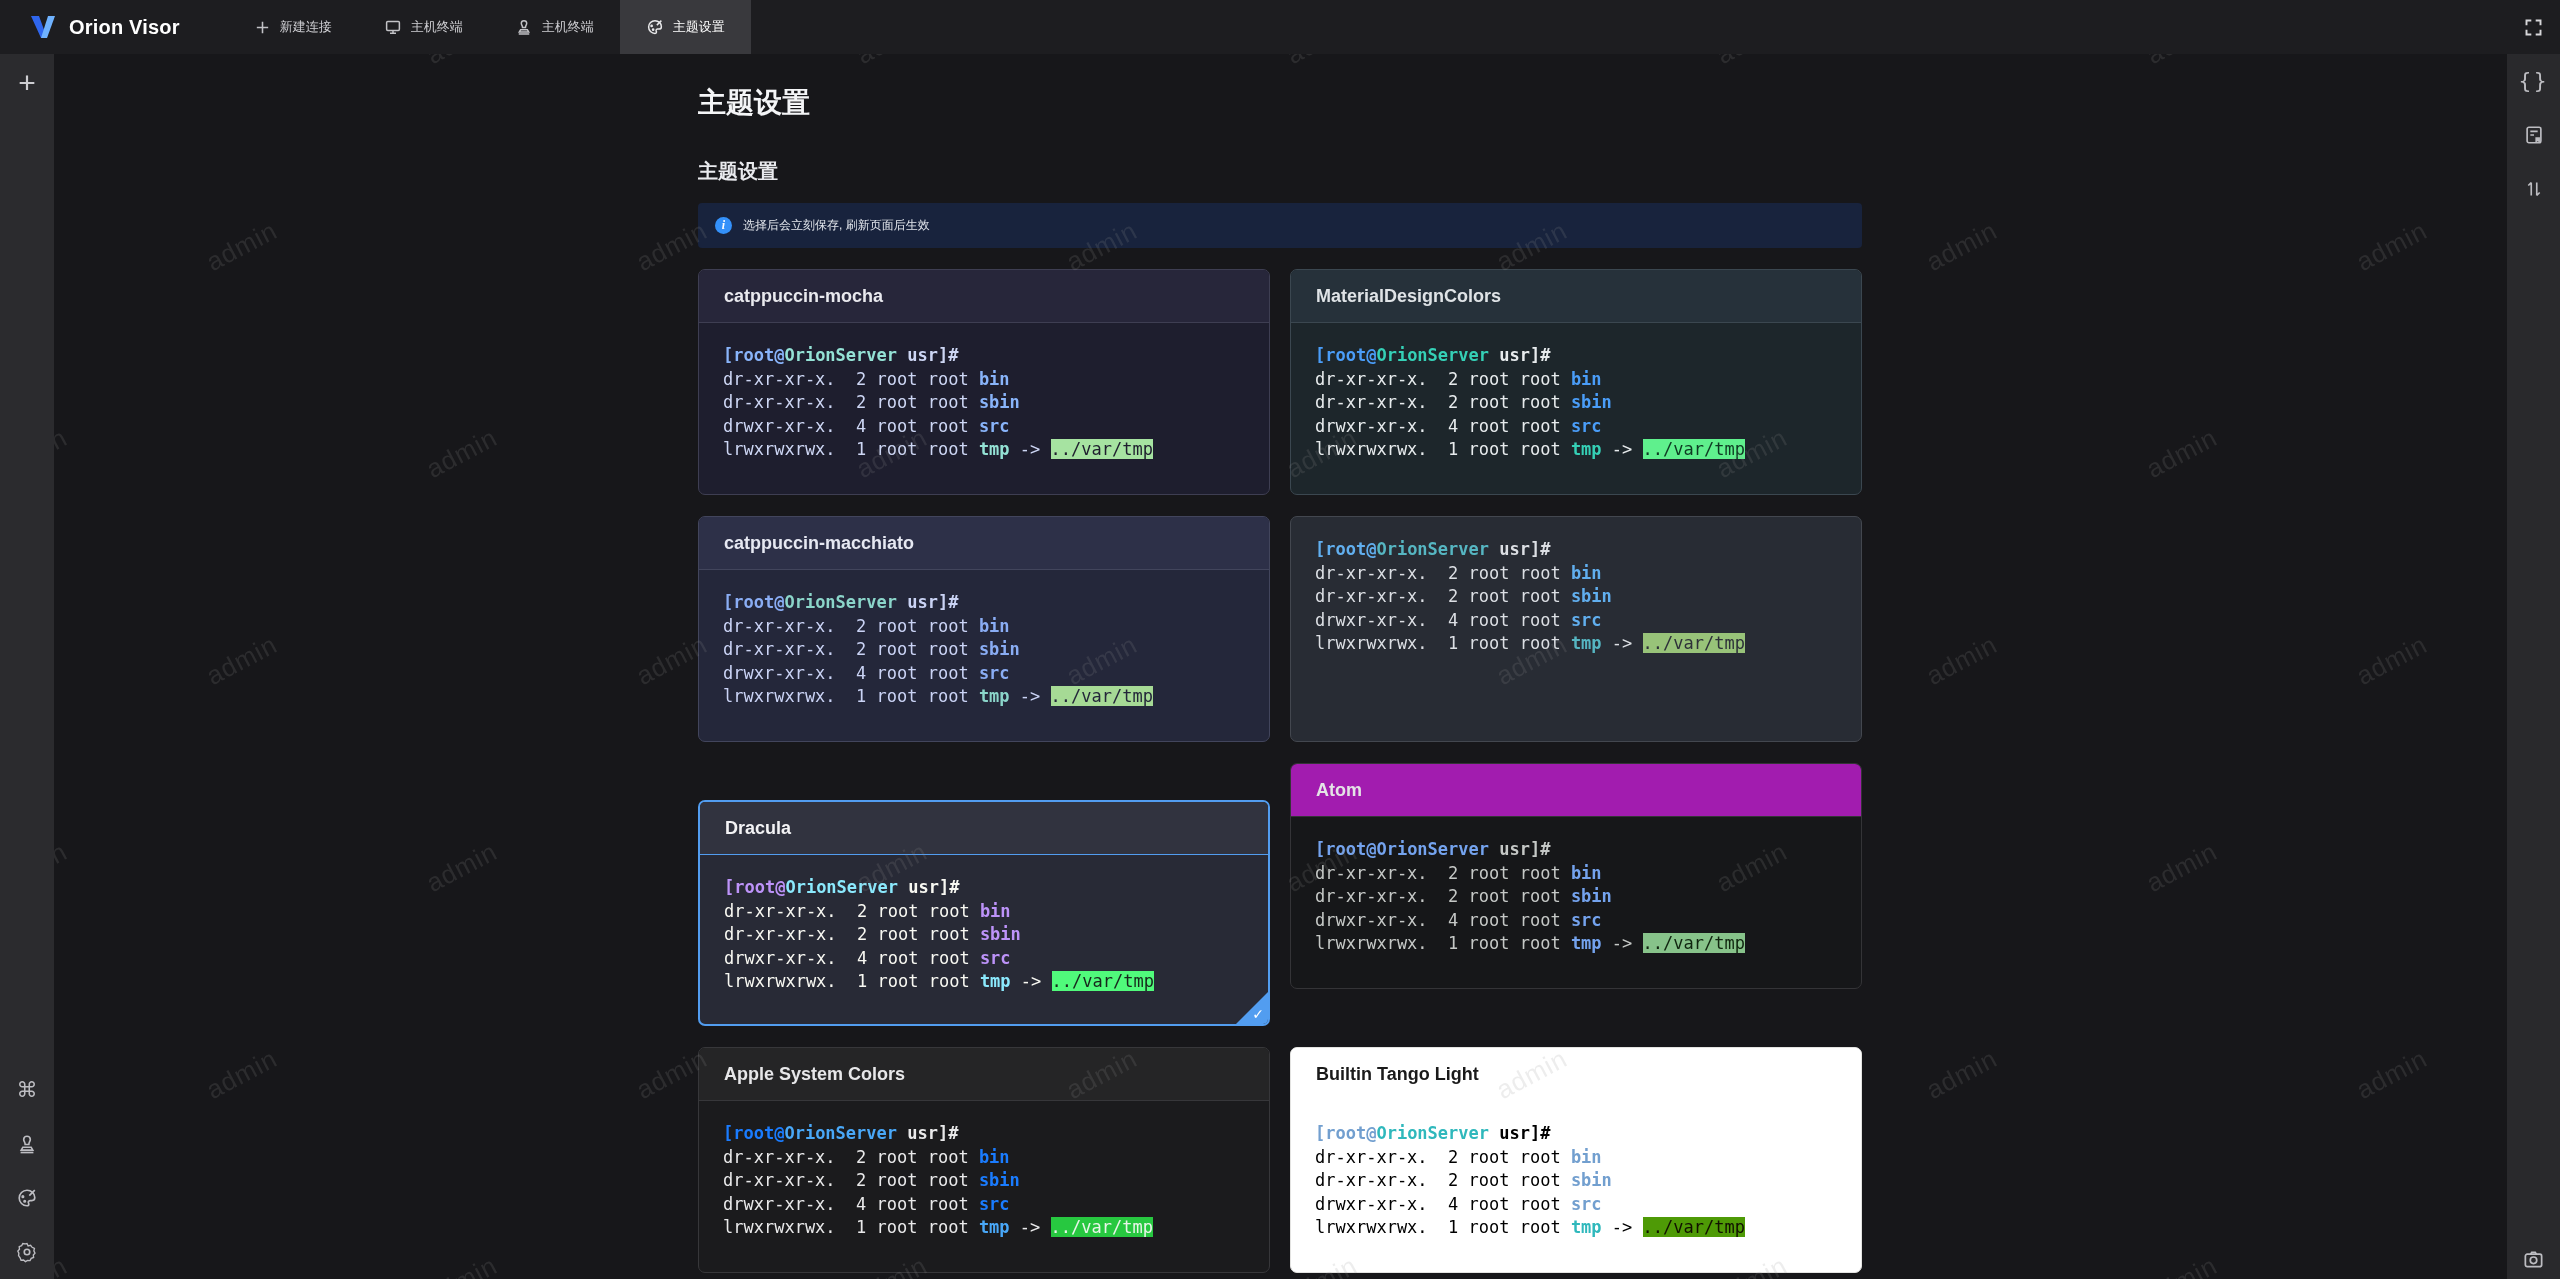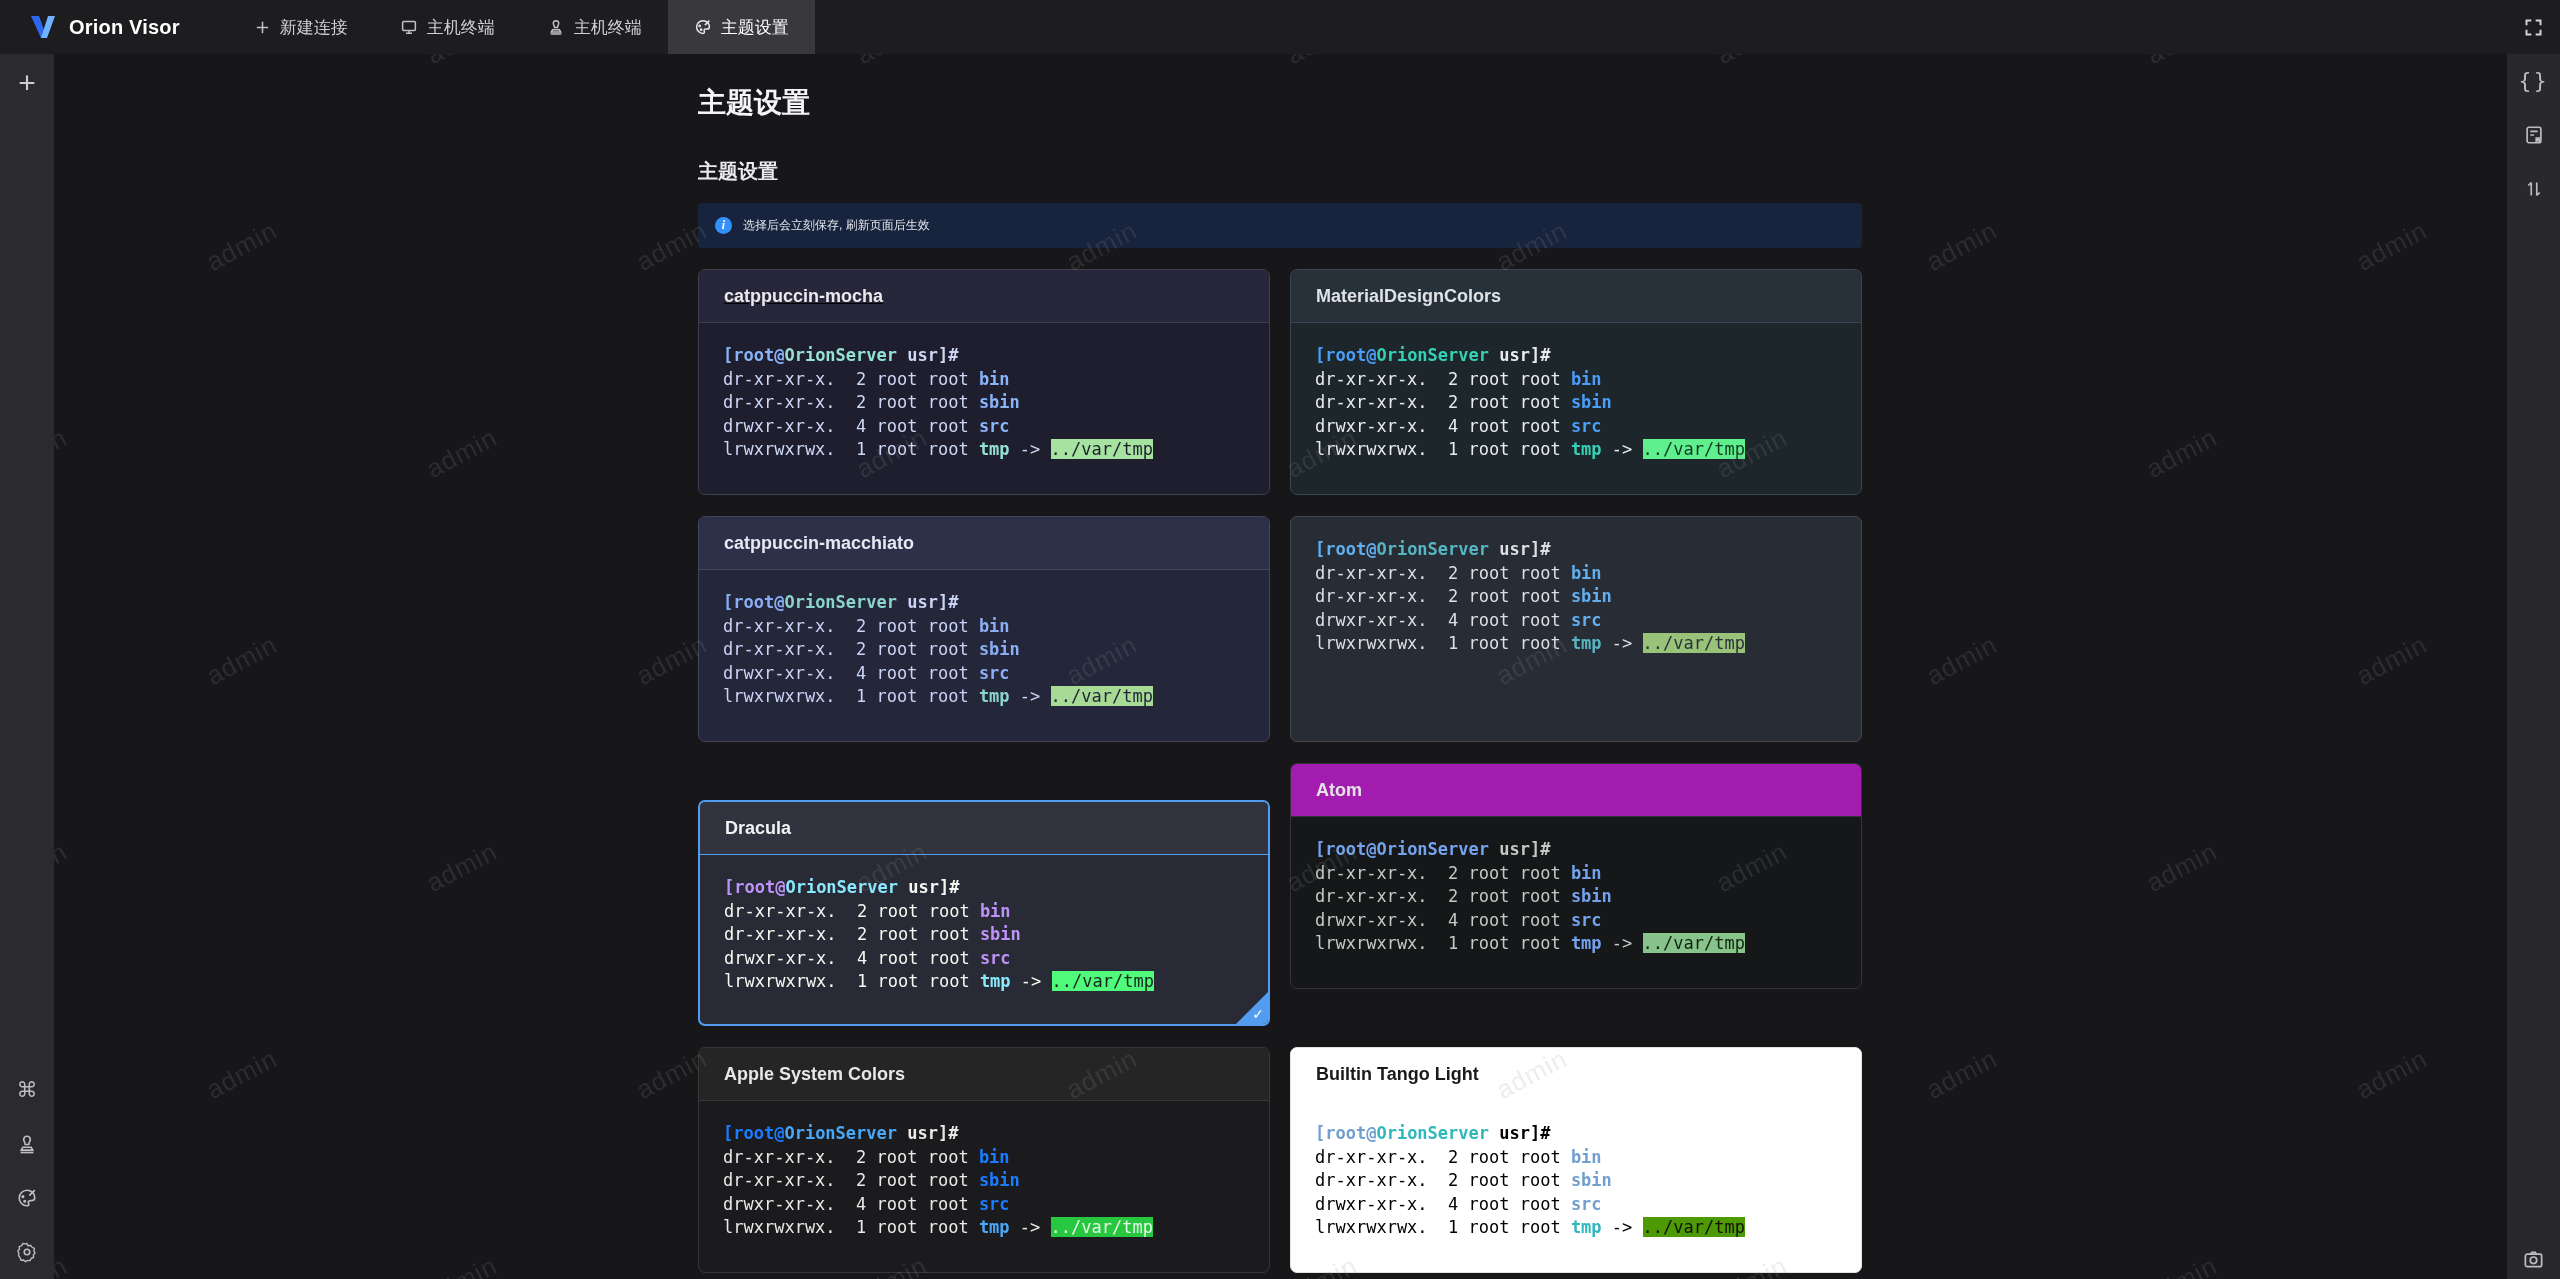--- a/index.html
+++ b/index.html
@@ -6,21 +6,21 @@
   html,body { width:2560px; height:1279px; overflow:hidden; background:#17171a;
     font-family:"Liberation Sans","DejaVu Sans",sans-serif; }
 
   
   .topbar { position:absolute; top:0; left:0; width:2560px; height:54px;
     background:#1d1d20; display:flex; align-items:stretch; z-index:20; }
   .brand { display:flex; align-items:center; gap:11px; padding:0 26px 0 28px; }
   .brand-name { color:#ffffff; font-size:20px; font-weight:bold; letter-spacing:.2px; }
   .tabs { display:flex; align-items:stretch; margin-left:22px; }
   .tab { display:flex; align-items:center; gap:9px; padding:0 26px; color:#cfcfd3;
-    font-size:17px; cursor:pointer; }
+    font-size:13px; cursor:pointer; }
   .tab .ticon { display:flex; align-items:center; color:#c2c2c6; }
   .tab.active { background:#39393d; color:#ffffff; }
   .tab.active .ticon { color:#e8e8ea; }
   .fullscreen-btn { margin-left:auto; display:flex; align-items:center; padding:0 16px;
     color:#d6d6d9; cursor:pointer; }
 
   
   .rail-left { position:absolute; top:54px; left:0; bottom:0; width:54px; background:#2b2b2e;
     z-index:15; display:flex; flex-direction:column; align-items:center; }
   .rail-left .plus { margin-top:14px; font-size:30px; font-weight:300; color:#cdcdd1;
@@ -190,21 +190,21 @@
 <div class="content">
   <div class="col">
     <div class="page-title">主题设置</div>
     <div class="section-title">主题设置</div>
     <div class="alert">
       <span class="alert-icon">i</span>
       <span class="alert-text">选择后会立刻保存, 刷新页面后生效</span>
     </div>
     <div class="grid" id="theme-grid">
         <div class="card" style="border-color: rgb(62, 62, 82); background: rgb(30, 30, 46);">
-          <div class="card-header" style="background: rgb(39, 38, 58); border-bottom-color: rgb(62, 62, 82); text-decoration: underline;">
+          <div class="card-header" style="background: rgb(39, 38, 58); border-bottom-color: rgb(62, 62, 82);">
             <span class="card-title" style="color: rgb(233, 233, 238); font-weight: bold;">catppuccin-mocha</span>
           </div>
           <div class="card-body" style="color: rgb(205, 214, 244);">
             <div class="t-line"><span class="b" style="color: rgb(137, 180, 250); font-weight: bold;">[root@</span><span class="b" style="color: rgb(148, 226, 213); font-weight: bold;">OrionServer</span><span class="b" style="color: rgb(205, 214, 244); font-weight: bold;"> usr]#</span></div>
             <div class="t-line"><span>dr-xr-xr-x.  2 root root </span><span class="b" style="color: rgb(137, 180, 250); font-weight: bold;">bin</span></div>
             <div class="t-line"><span>dr-xr-xr-x.  2 root root </span><span class="b" style="color: rgb(137, 180, 250); font-weight: bold;">sbin</span></div>
             <div class="t-line"><span>drwxr-xr-x.  4 root root </span><span class="b" style="color: rgb(137, 180, 250); font-weight: bold;">src</span></div>
             <div class="t-line"><span>lrwxrwxrwx.  1 root root </span><span class="b" style="color: rgb(148, 226, 213); font-weight: bold;">tmp</span><span> -&gt; </span><span style="color: rgb(30, 30, 46); background: rgb(166, 227, 161);">../var/tmp</span></div>
           </div>
         </div>

